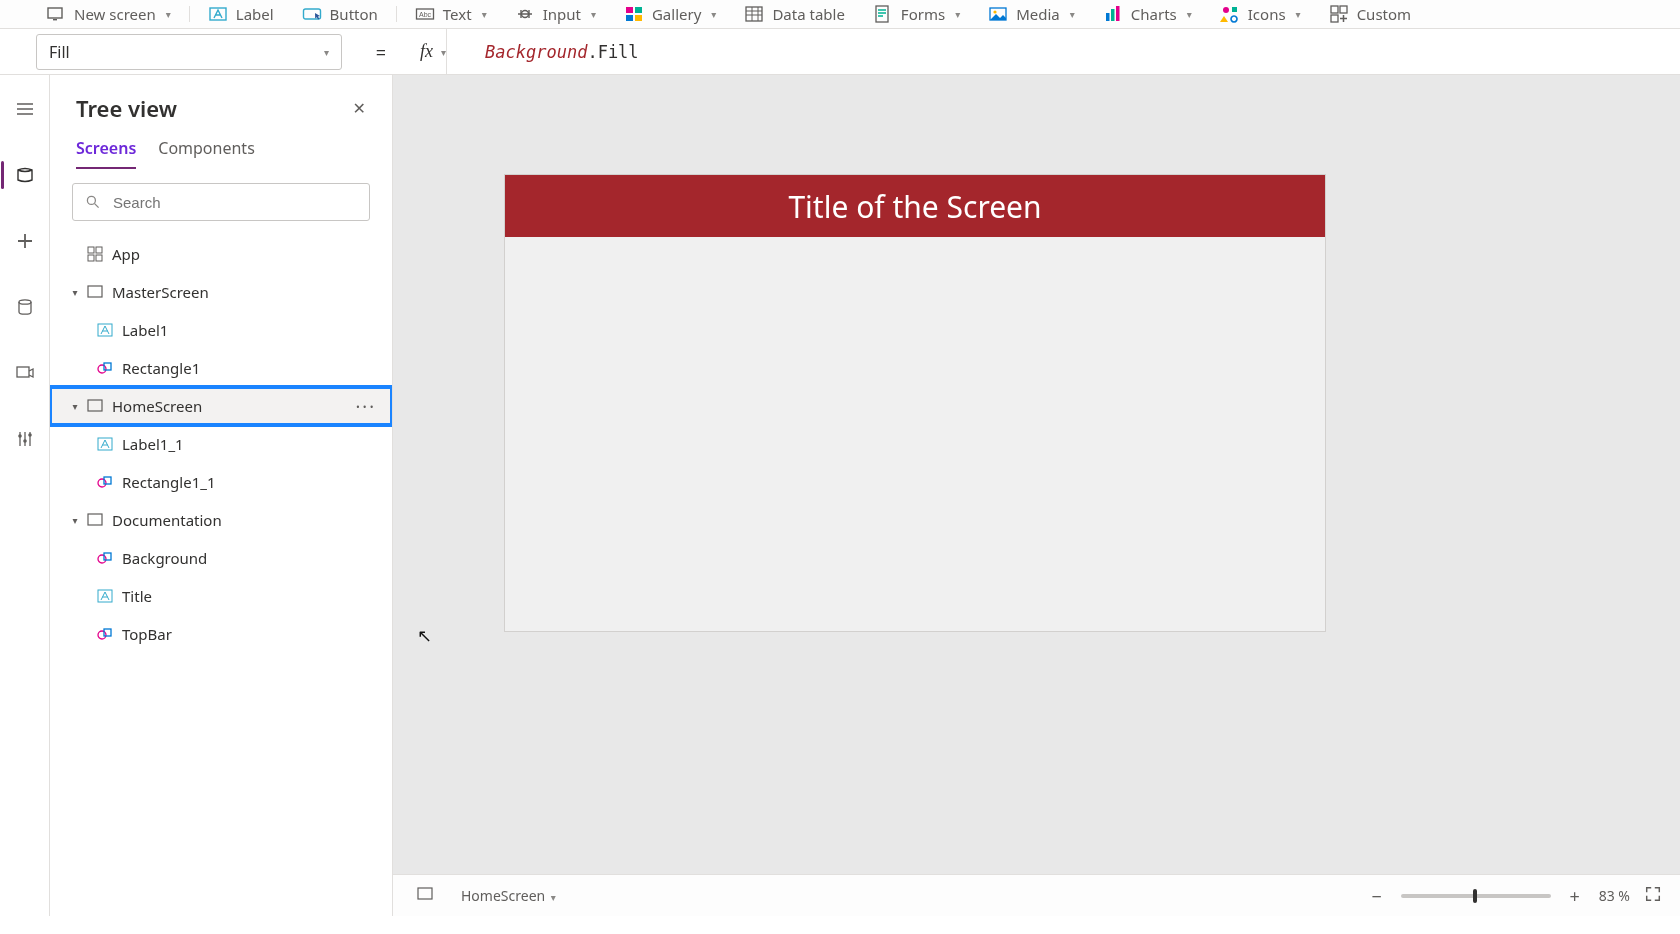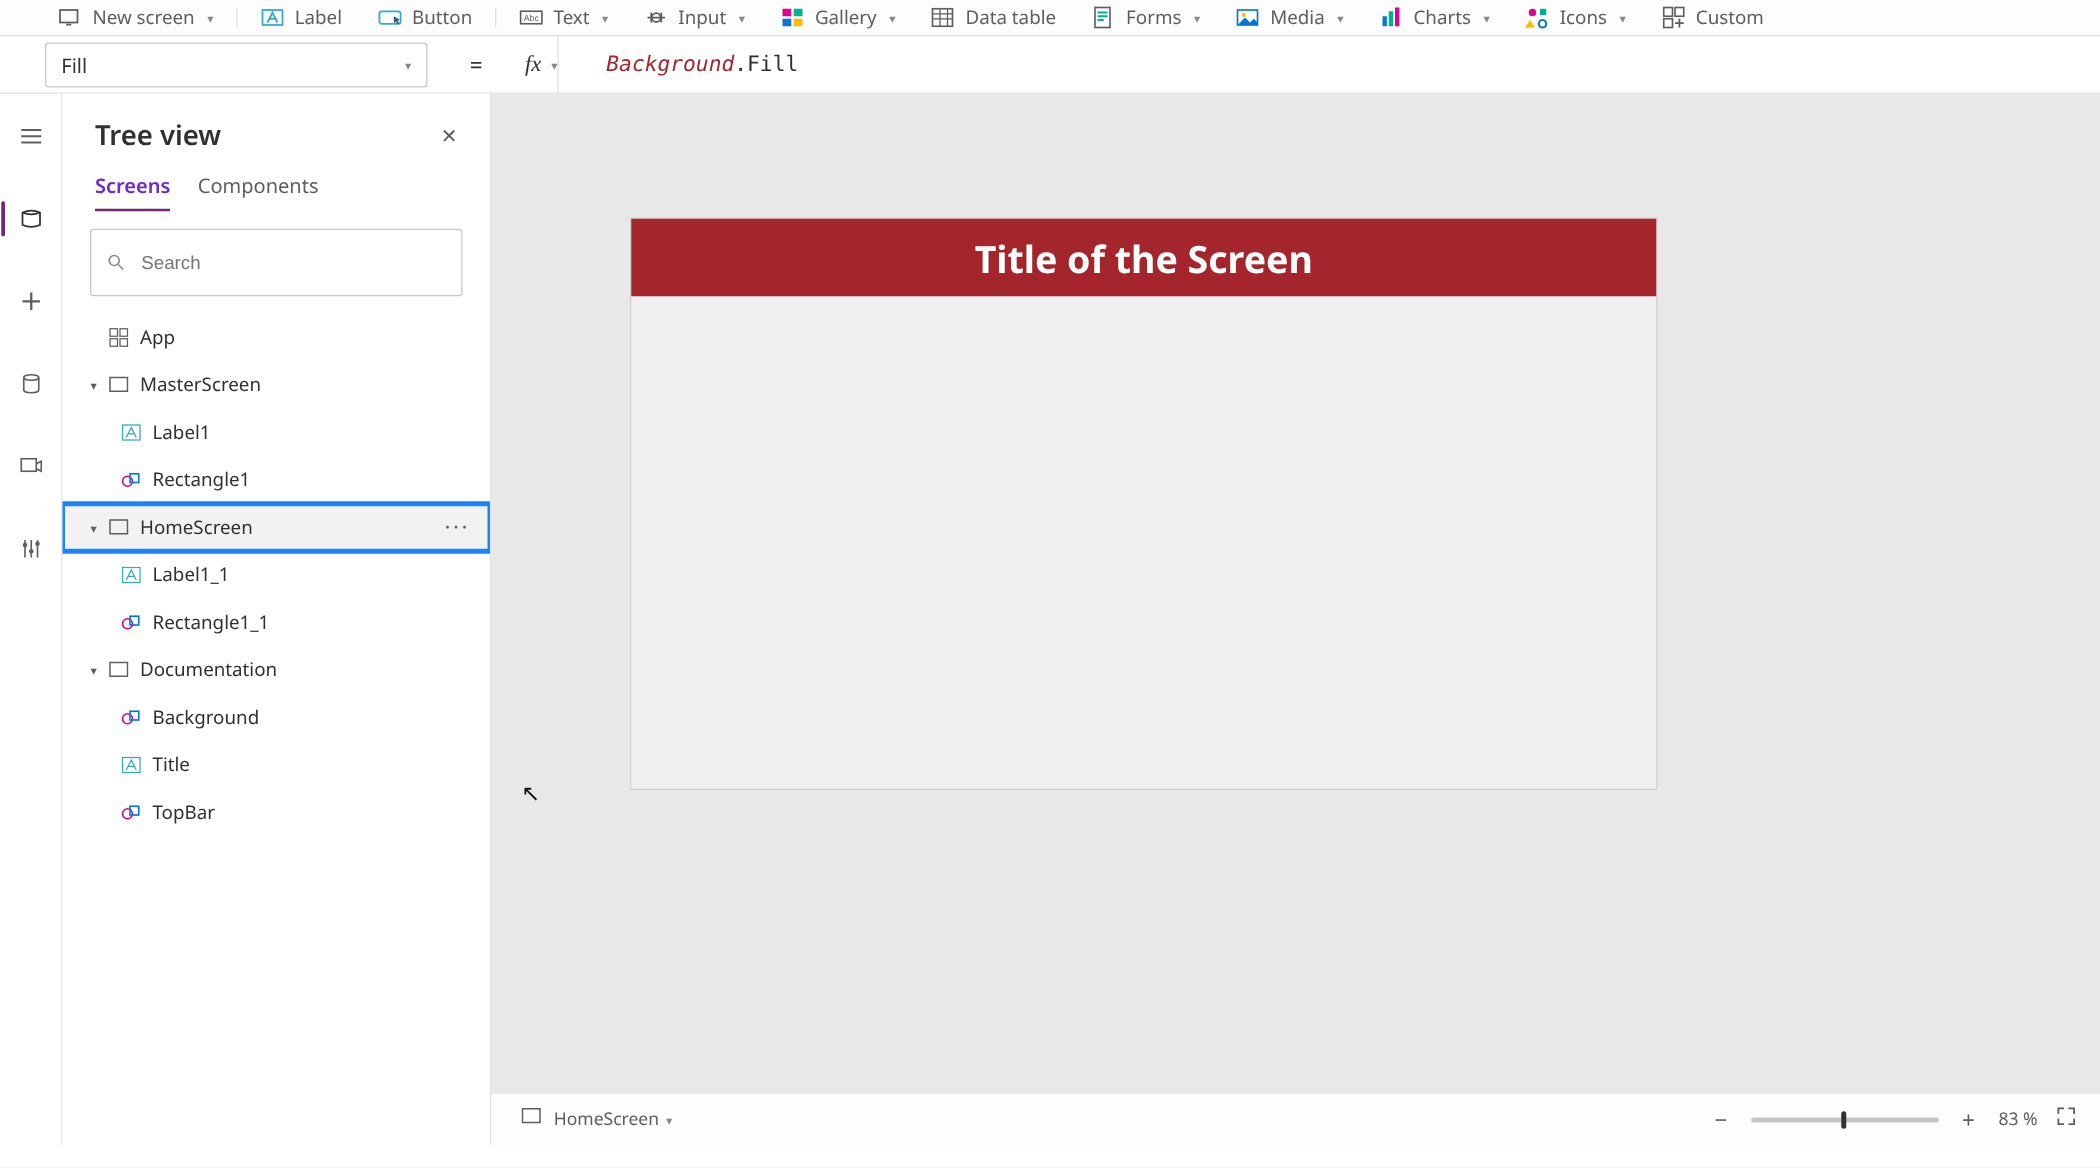--- a/index.html
+++ b/index.html
@@ -89,21 +89,21 @@
   .pane-hd .close{font-size:16px;color:#605e5c;cursor:default;padding:4px;}
   .pane-tabs{display:flex;gap:22px;padding:8px 26px 0;}
   .pane-tabs .tab{
     padding-bottom:8px;font-size:16px;color:#605e5c;cursor:default;
   }
   .pane-tabs .tab.active{
     color:#6d28d9;font-weight:600;border-bottom:2px solid #742774;
   }
   .search{
     margin:14px 22px 10px;display:flex;align-items:center;gap:10px;
-    height:54px;border:1px solid var(--bd2);border-radius:3px;padding:0 12px;
+    height:38px;border:1px solid var(--bd2);border-radius:3px;padding:0 12px;
     color:#8a8886;
   }
   .search input{border:none;outline:none;font-size:15px;flex:1;color:#323130;background:transparent;}
   .tree{flex:1;overflow:auto;padding-top:4px;}
   .node{
     display:flex;align-items:center;height:38px;padding-right:16px;
     font-size:15px;color:#323130;cursor:default;
   }
   .node .tw{width:18px;display:inline-flex;align-items:center;justify-content:center;color:#605e5c;font-size:10px;}
   .node .nic{width:22px;display:inline-flex;align-items:center;justify-content:center;margin-right:6px;}
@@ -119,33 +119,33 @@
   .canvas-wrap{flex:1;background:#e8e8e8;position:relative;display:flex;flex-direction:column;}
   .canvas{
     position:absolute;left:112px;top:100px;
     width:820px;height:456px;background:#f0f0f0;
     box-shadow:0 0 0 1px #d2d0ce;
   }
   .hdrbar{
     height:62px;background:#a4262c;
     display:flex;align-items:center;justify-content:center;
   }
-  .hdrbar .t{color:#fff;font-weight:700;font-size:30px;}
+  .hdrbar .t{color:#fff;font-weight:400;font-size:30px;}
   
   .cursor{
     position:absolute;left:24px;top:548px;font-size:18px;color:#111;pointer-events:none;
   }
   
   .status{
     position:absolute;left:0;right:0;bottom:0;height:42px;
     border-top:1px solid var(--bd);background:#fdfdfd;
     display:flex;align-items:center;justify-content:space-between;
     padding:0 18px 0 24px;
   }
-  .status .left{display:flex;align-items:center;gap:10px;color:#605e5c;}
+  .status .left{display:flex;gap:28px;color:#605e5c;}
   .status .right{display:flex;align-items:center;gap:14px;color:#605e5c;}
   .zoom-slider{width:150px;height:4px;background:#c8c6c4;border-radius:2px;position:relative;}
   .zoom-slider .thumb{position:absolute;top:-5px;left:48%;width:4px;height:14px;background:#323130;border-radius:2px;}
   .zbtn{width:20px;text-align:center;font-size:18px;cursor:default;}
   .pct{font-size:14px;}
 </style>
 </head>
 <body>
 
 <div class="ribbon">

